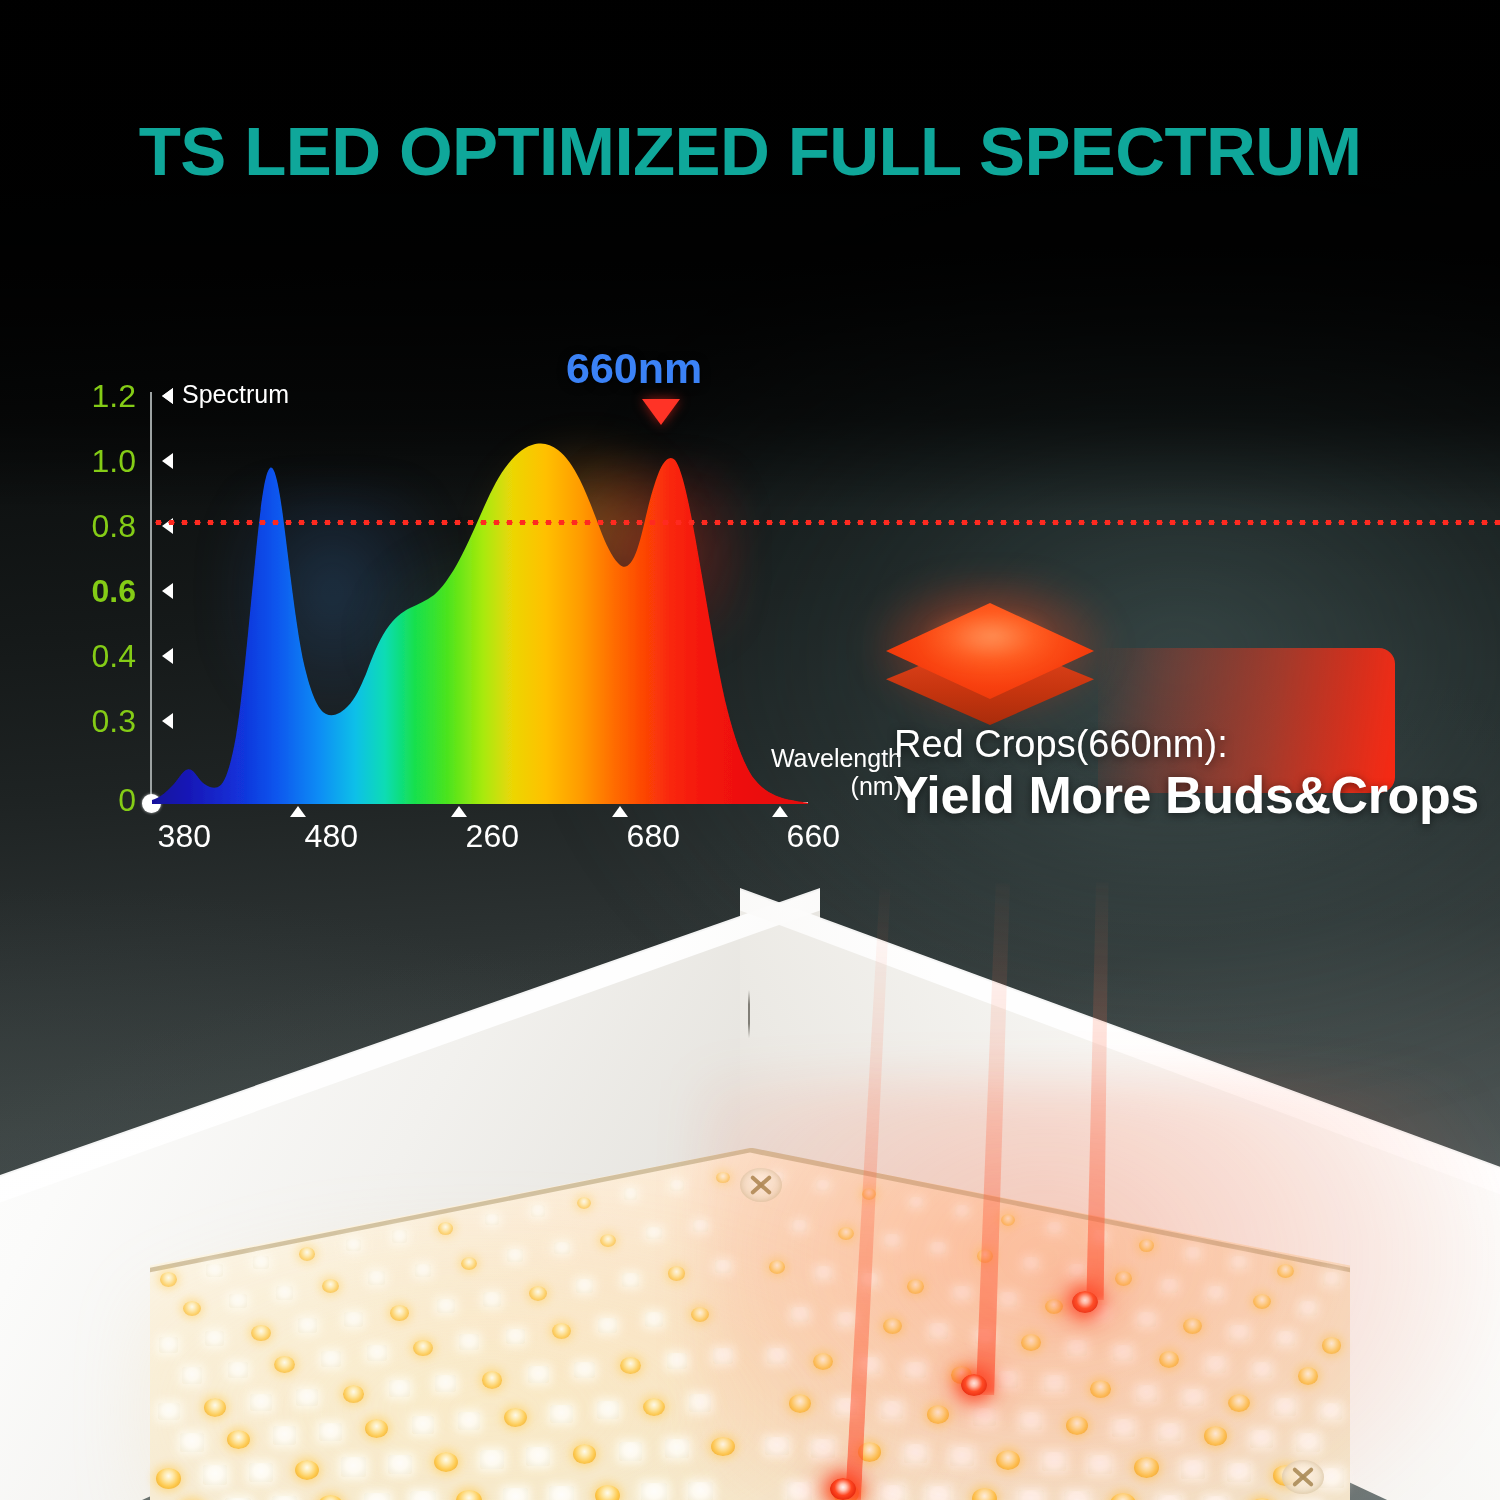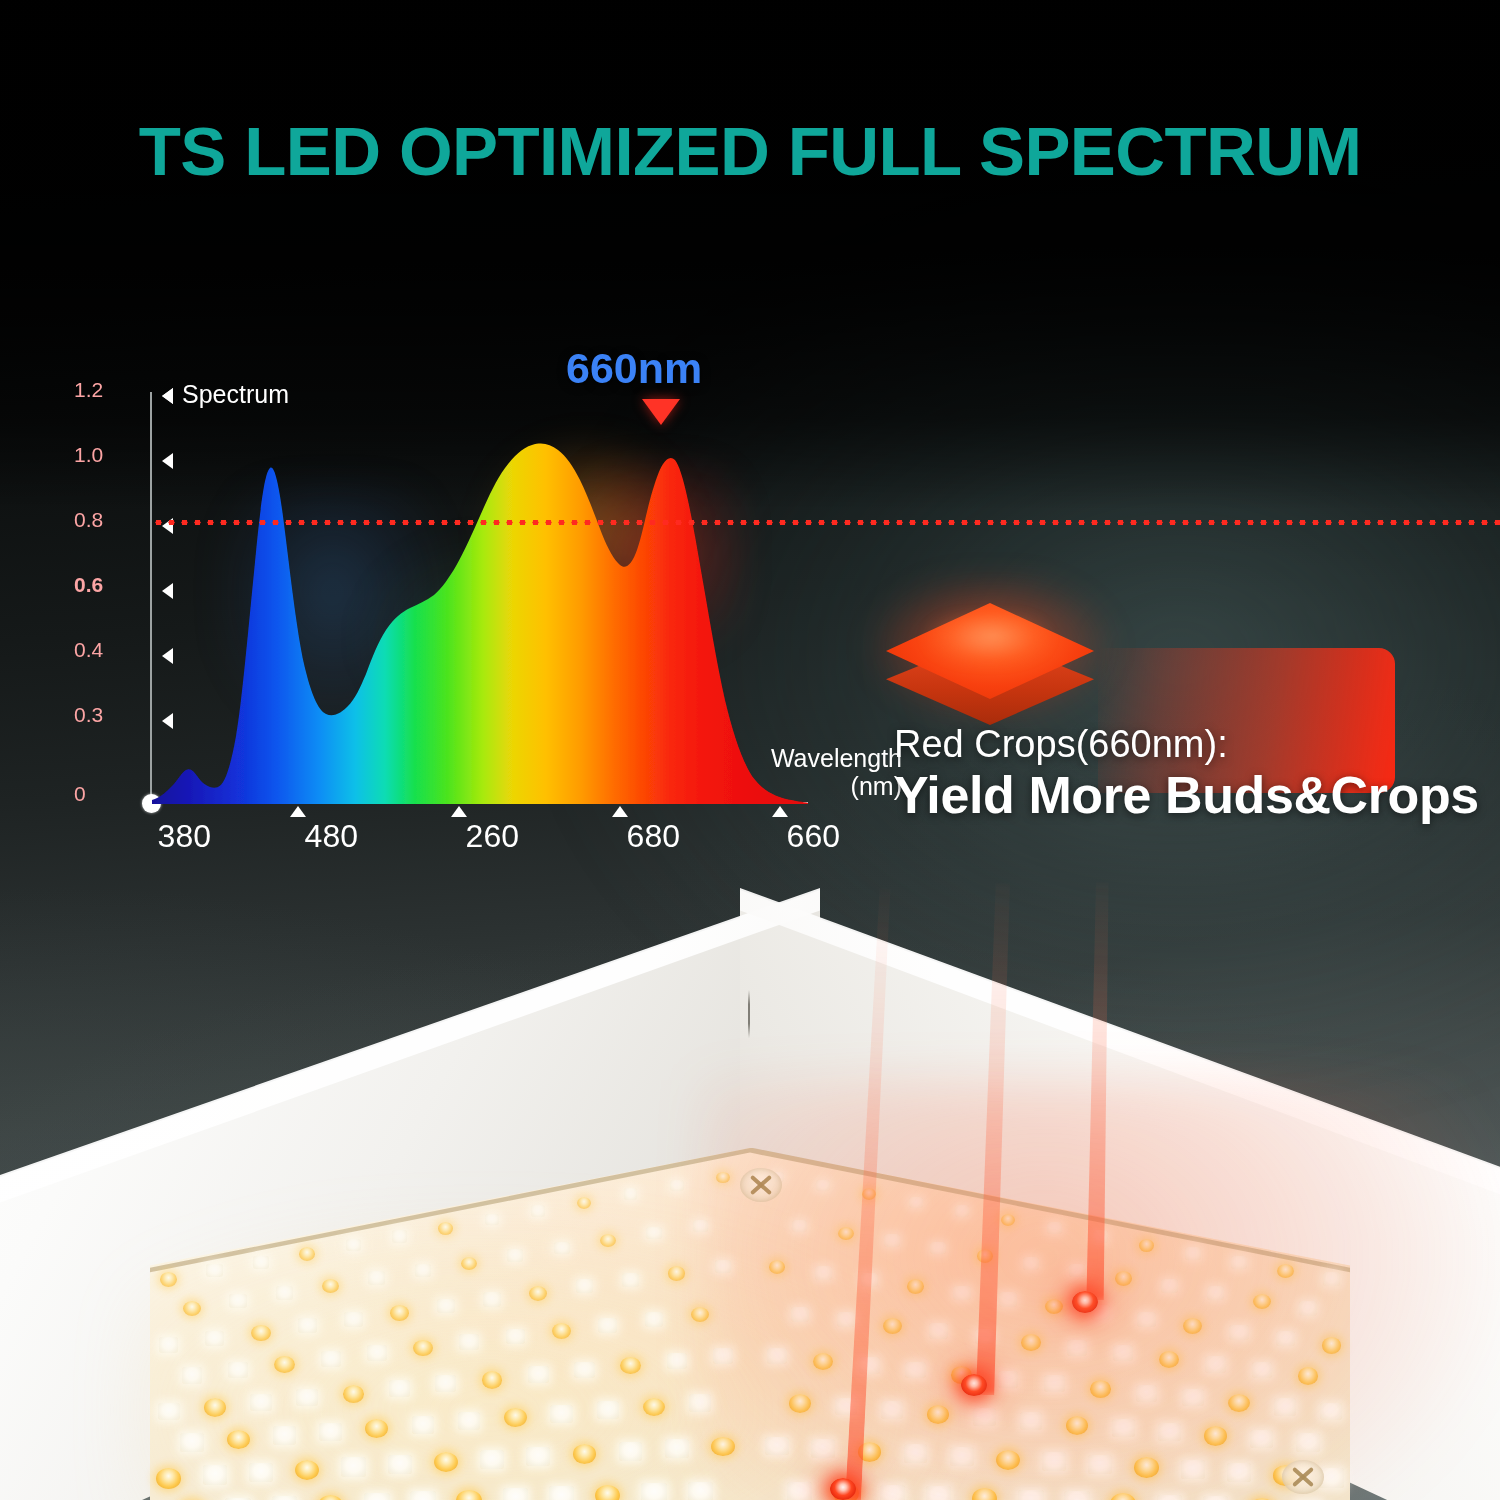--- a/index.html
+++ b/index.html
@@ -41,21 +41,21 @@
   }
   .subhead{
     position:absolute; left:0; top:232px; width:100%;
     text-align:center; font-size:43px; font-weight:400;
     color:#ffffff; letter-spacing:-.2px; white-space:nowrap;
   }
 
   
   #chart{ position:absolute; left:78px; top:360px; width:760px; height:510px; }
 
-  .yticklabel{ position:absolute; color:#fca5a5; font-size:21px; text-align:left; width:62px; }
+  .yticklabel{ position:absolute; color:#84cc16; font-size:32px; text-align:right; width:62px; }
   .ytick-tri{
     position:absolute; width:0;height:0;
     border-top:8px solid transparent; border-bottom:8px solid transparent;
     border-right:11px solid #ffffff;
   }
   .axis-y{ position:absolute; left:72px; top:32px; width:2px; height:412px; background:#9da3a3; }
   .axis-x{ position:absolute; left:72px; top:442px; width:658px; height:2px;
            background:linear-gradient(90deg,#b9bfbf 0%,#c8cccc 40%,#cfd3d3 100%); }
   .origin-dot{ position:absolute; left:64px; top:434px; width:19px; height:19px; border-radius:50%;
                background:#fff; box-shadow:0 0 3px rgba(255,255,255,.7); }

